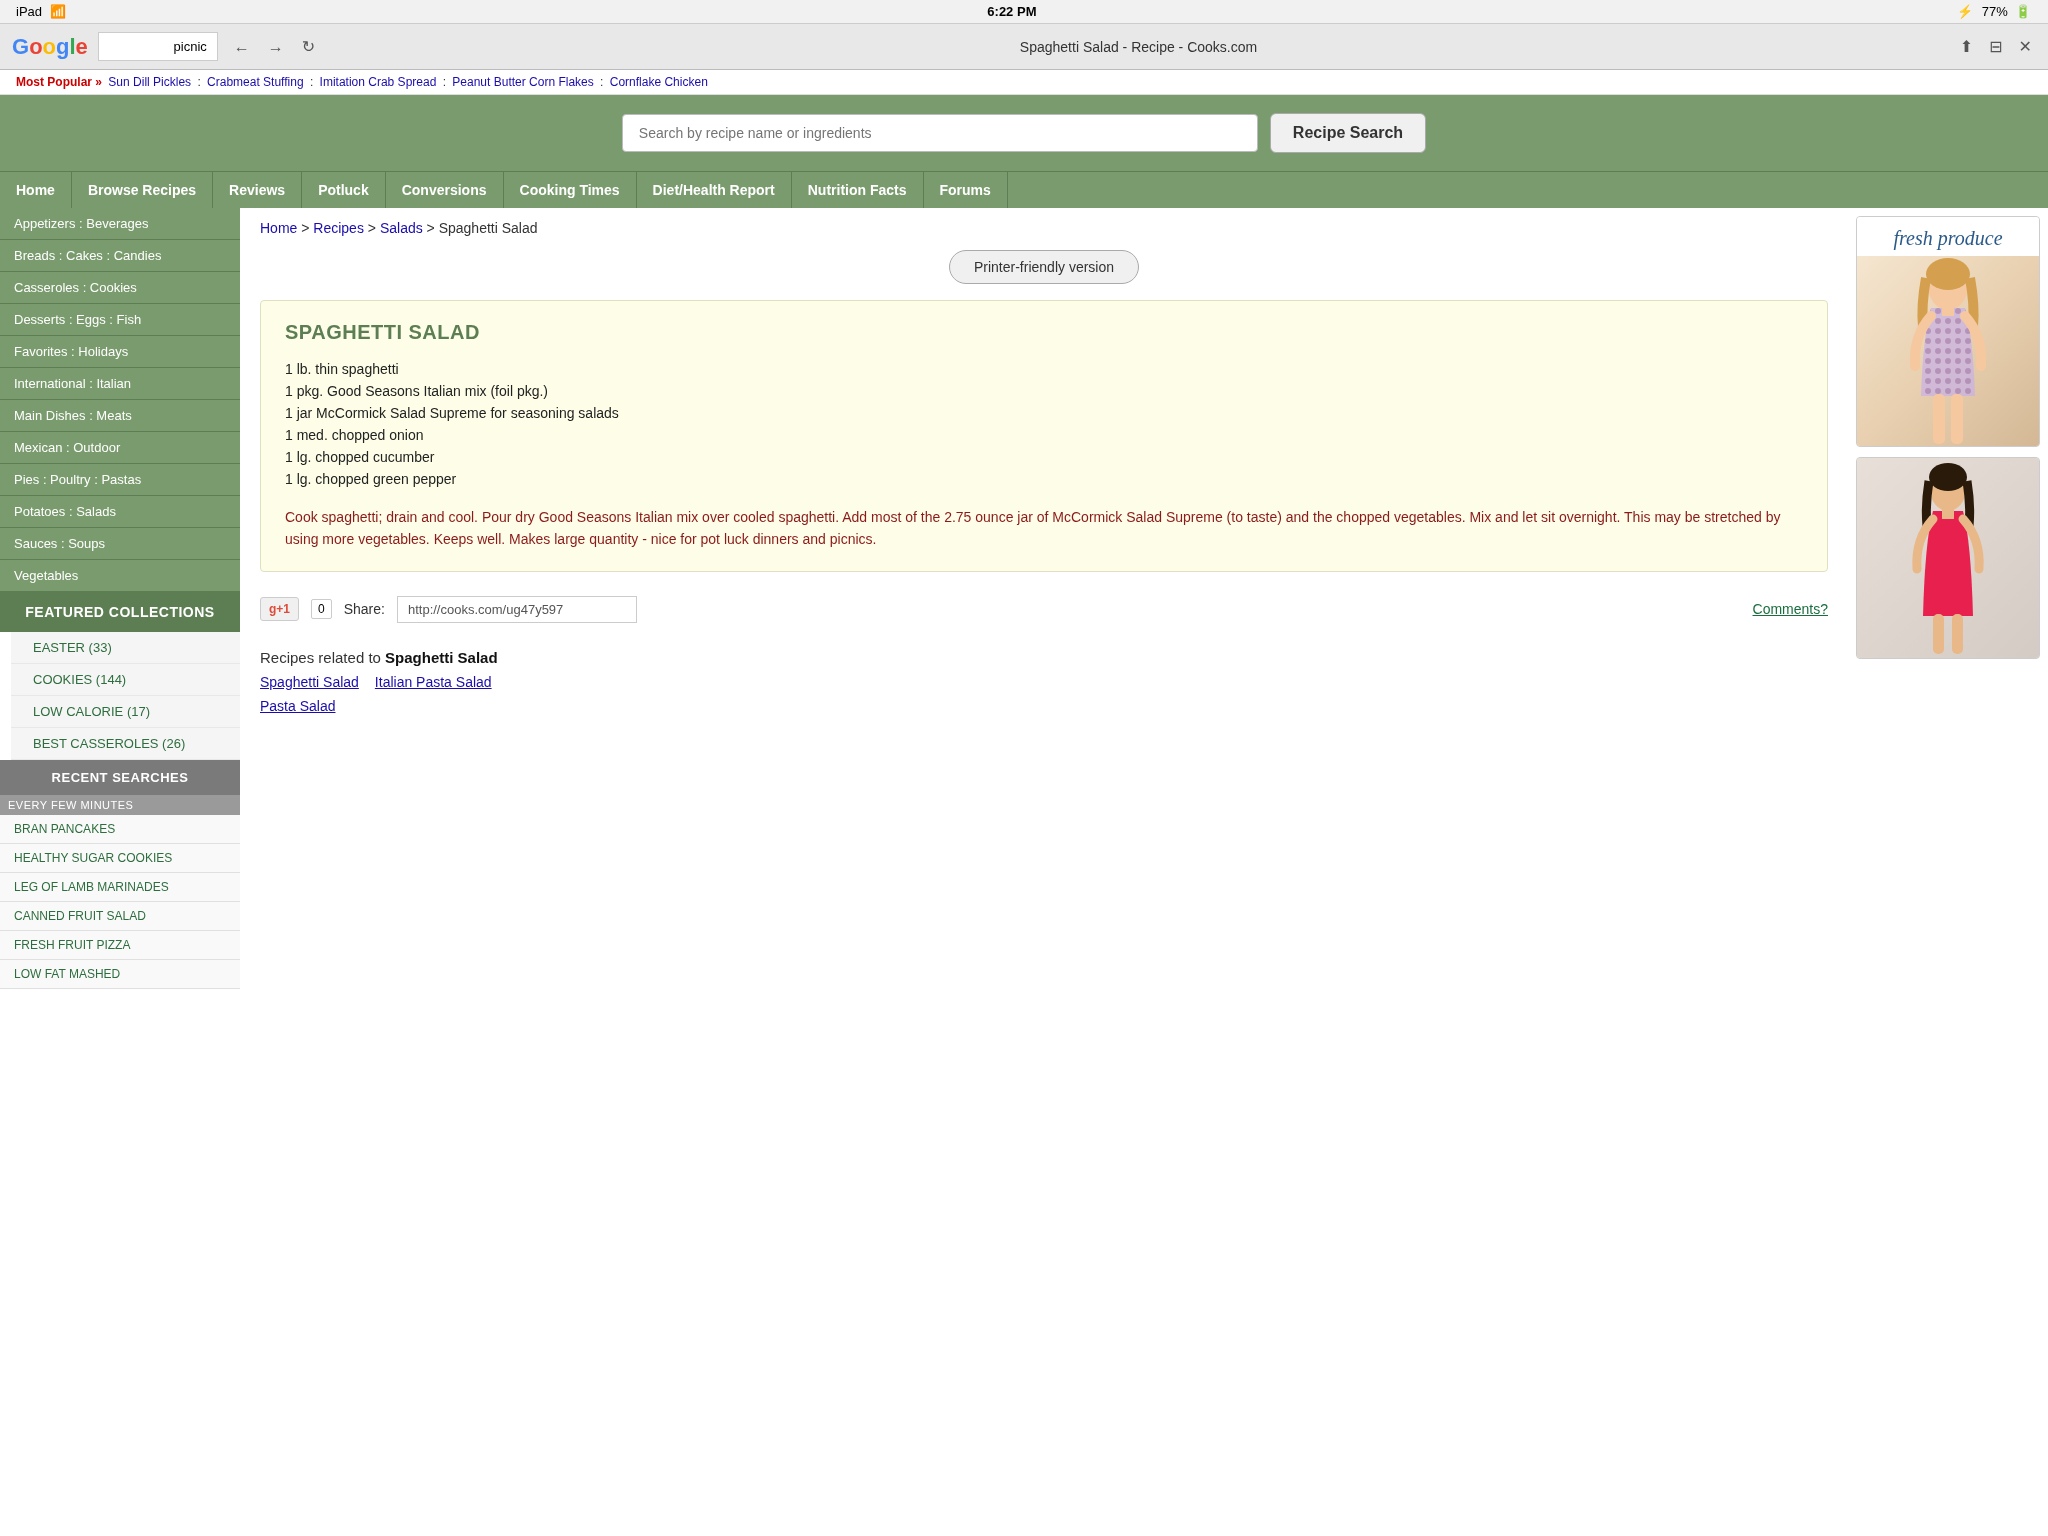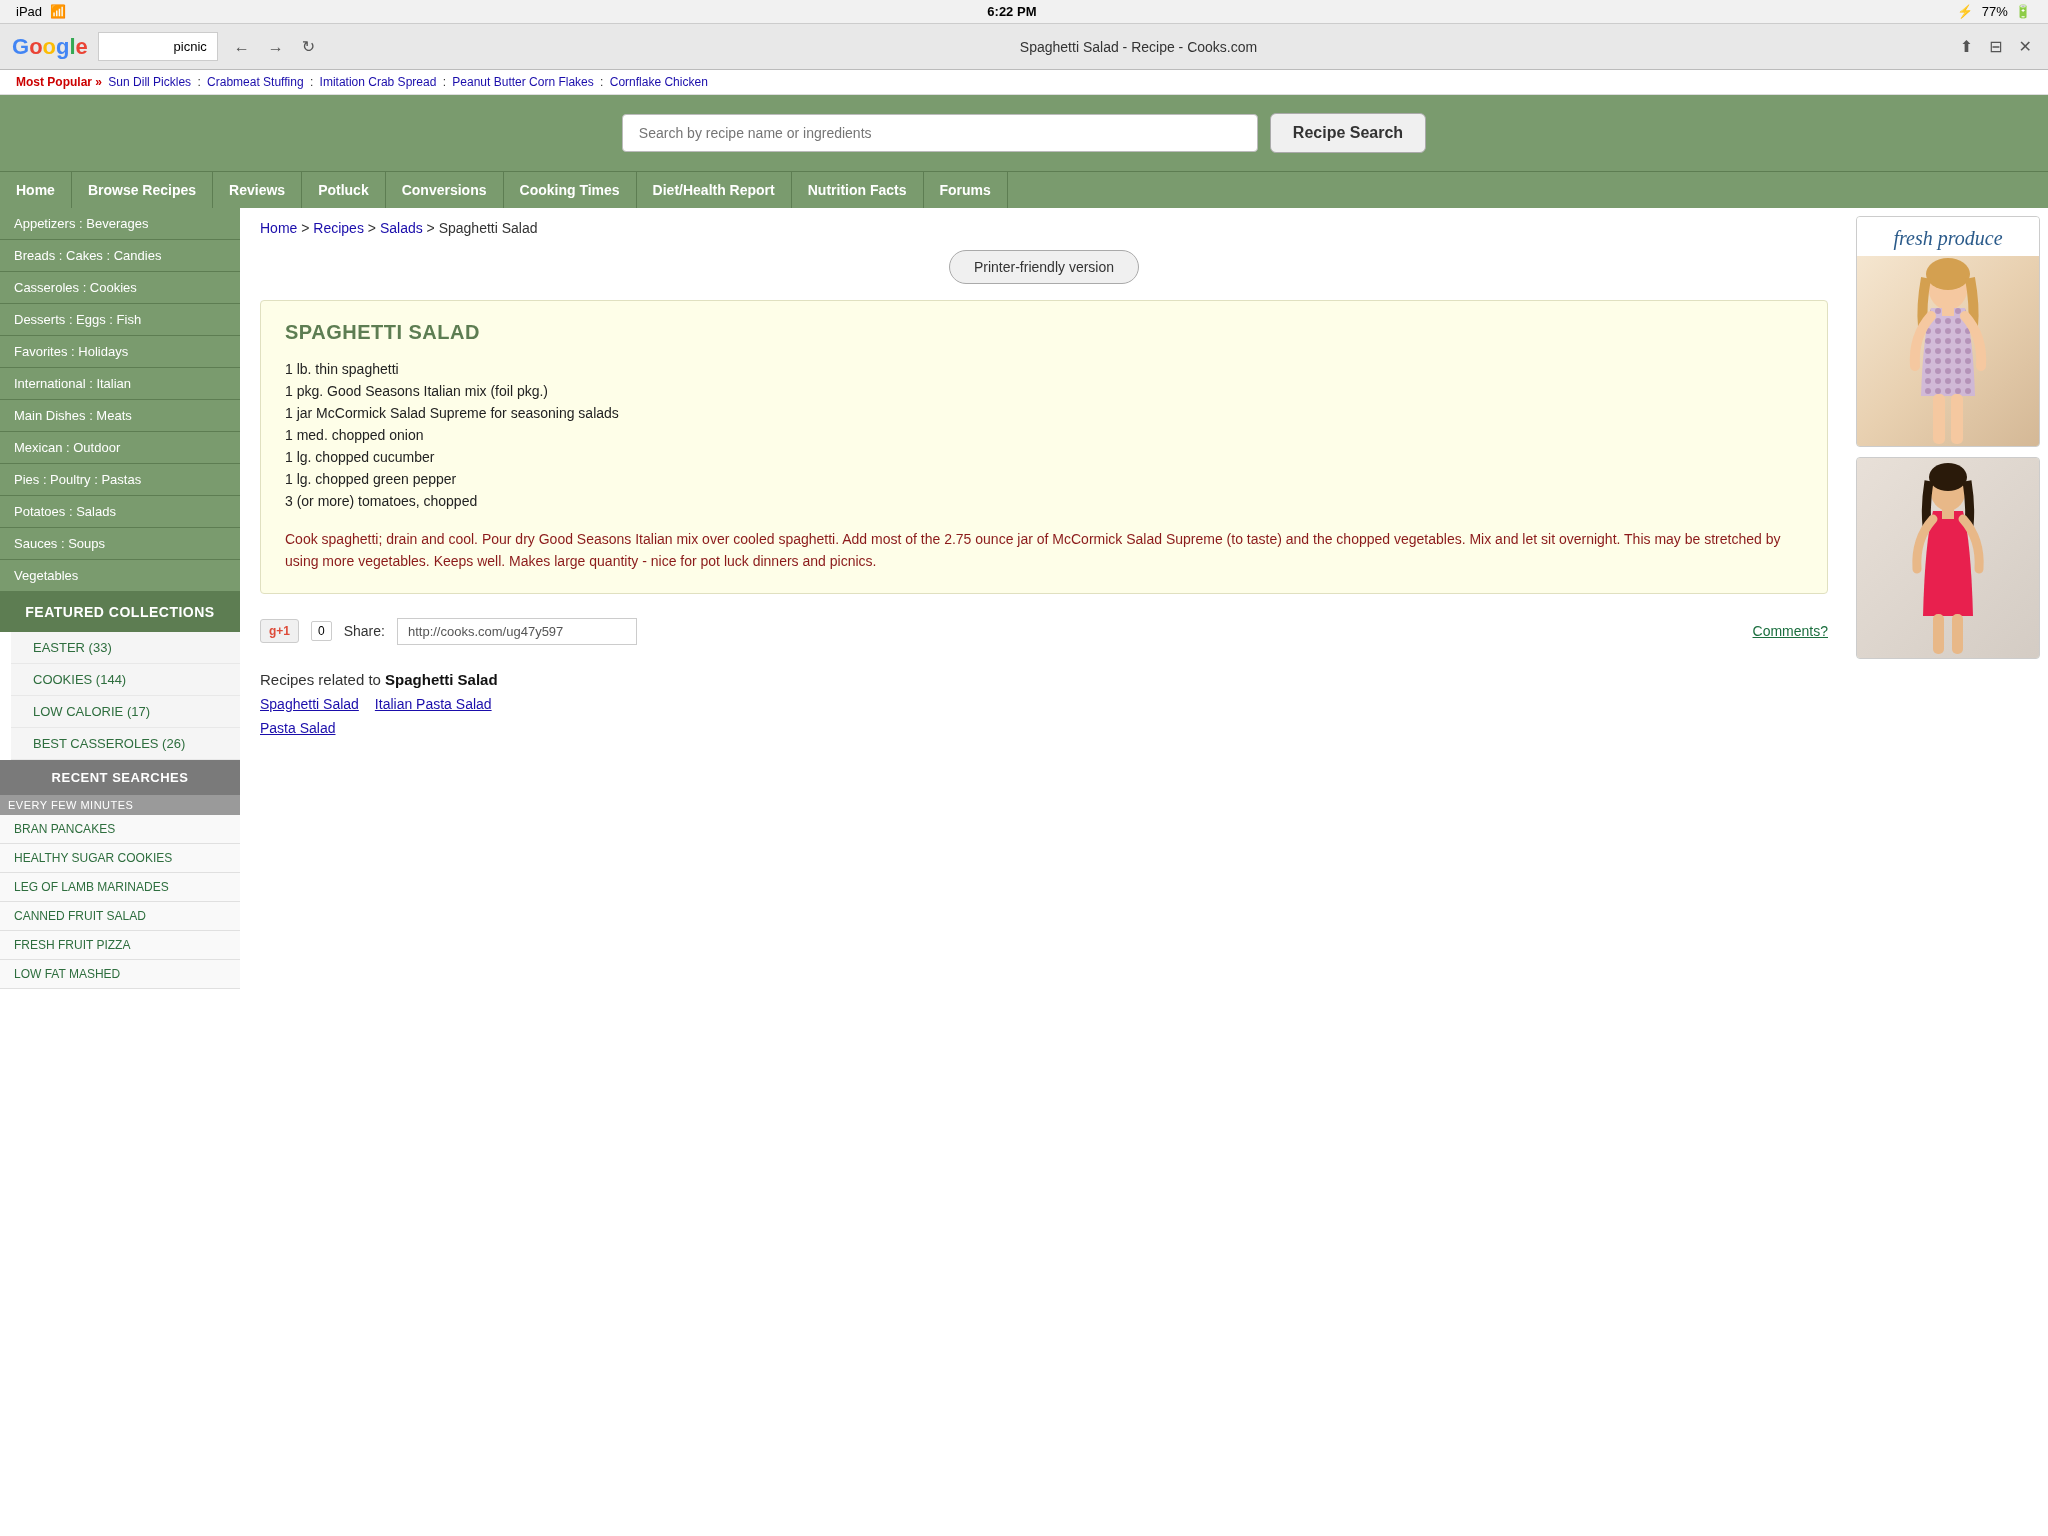--- a/index.html
+++ b/index.html
@@ -477,21 +477,20 @@
 
     <div class="recipe-card">
       <div class="recipe-title">SPAGHETTI SALAD</div>
       <ul class="recipe-ingredients">
         <li>1 lb. thin spaghetti</li>
         <li>1 pkg. Good Seasons Italian mix (foil pkg.)</li>
         <li>1 jar McCormick Salad Supreme for seasoning salads</li>
         <li>1 med. chopped onion</li>
         <li>1 lg. chopped cucumber</li>
         <li>1 lg. chopped green pepper</li>
-        <li>3 (or more) tomatoes, chopped</li>
       </ul>
       <p class="recipe-instructions">Cook spaghetti; drain and cool. Pour dry Good Seasons Italian mix over cooled spaghetti. Add most of the 2.75 ounce jar of McCormick Salad Supreme (to taste) and the chopped vegetables. Mix and let sit overnight. This may be stretched by using more vegetables. Keeps well. Makes large quantity - nice for pot luck dinners and picnics.</p>
     </div>
 
     <div class="share-bar">
       <div class="gplus-btn">
         <span class="gplus-label">g+1</span>
       </div>
       <span class="gplus-count">0</span>
       <span class="share-label">Share:</span>

